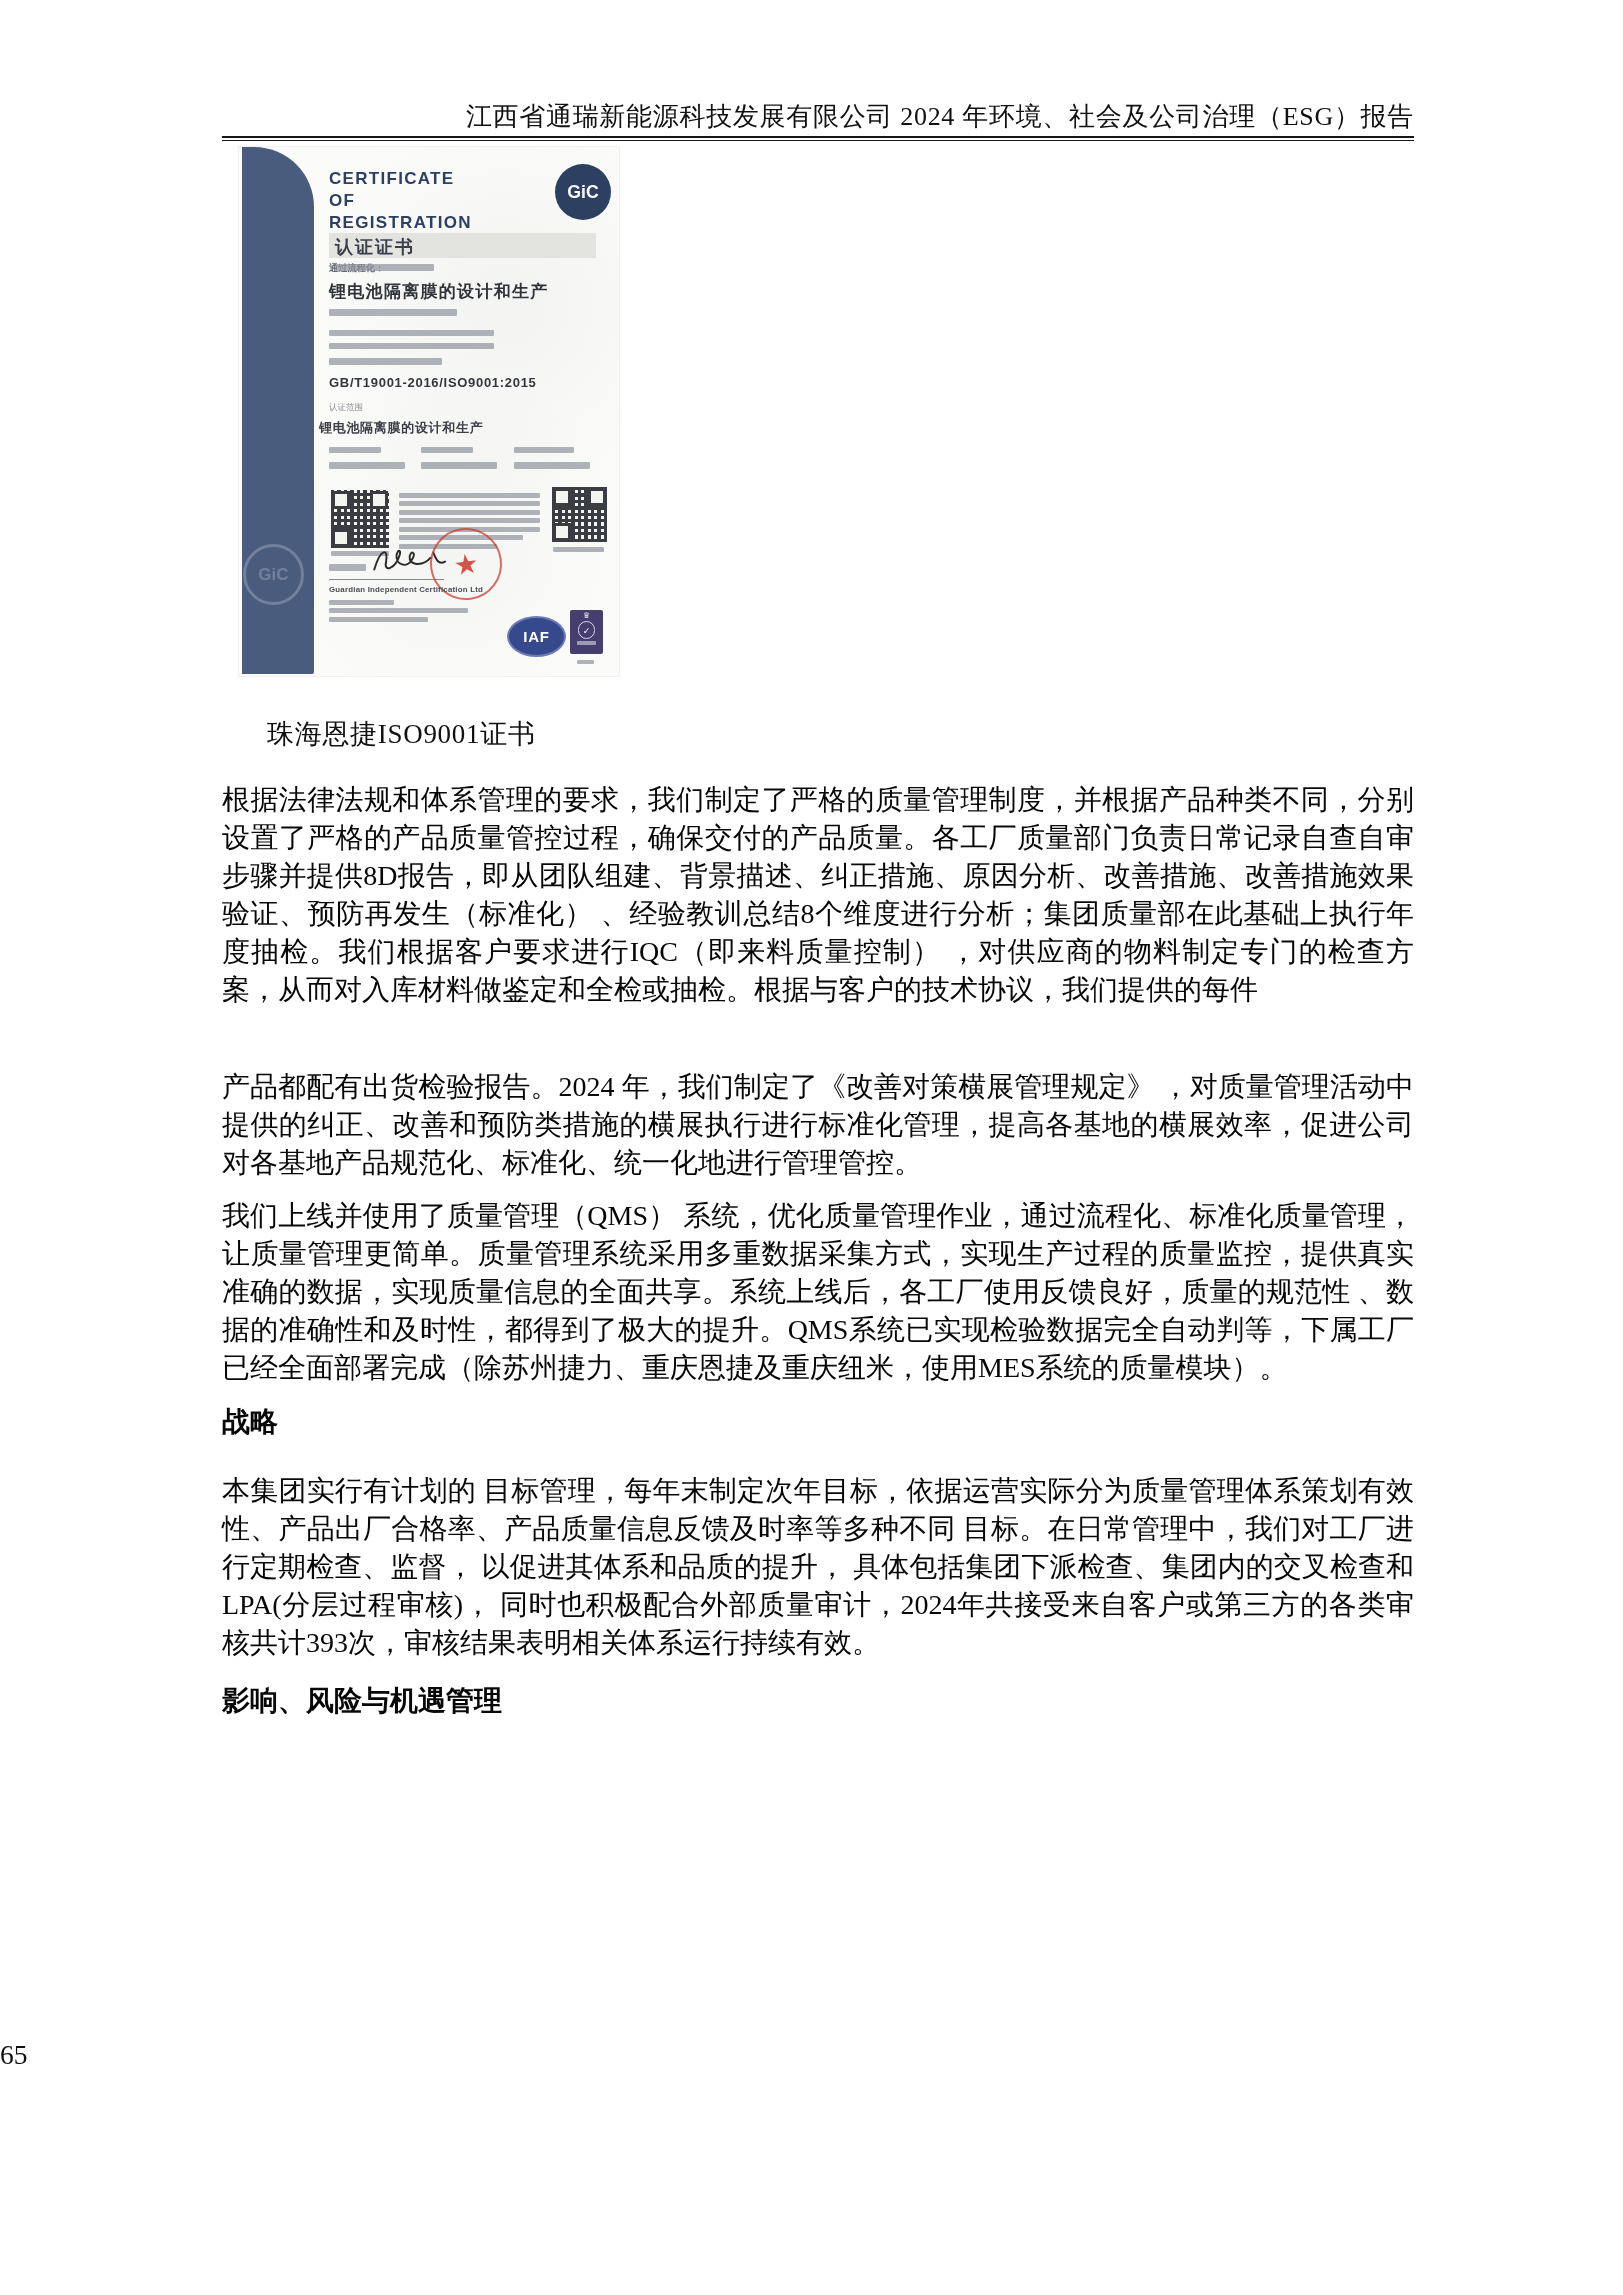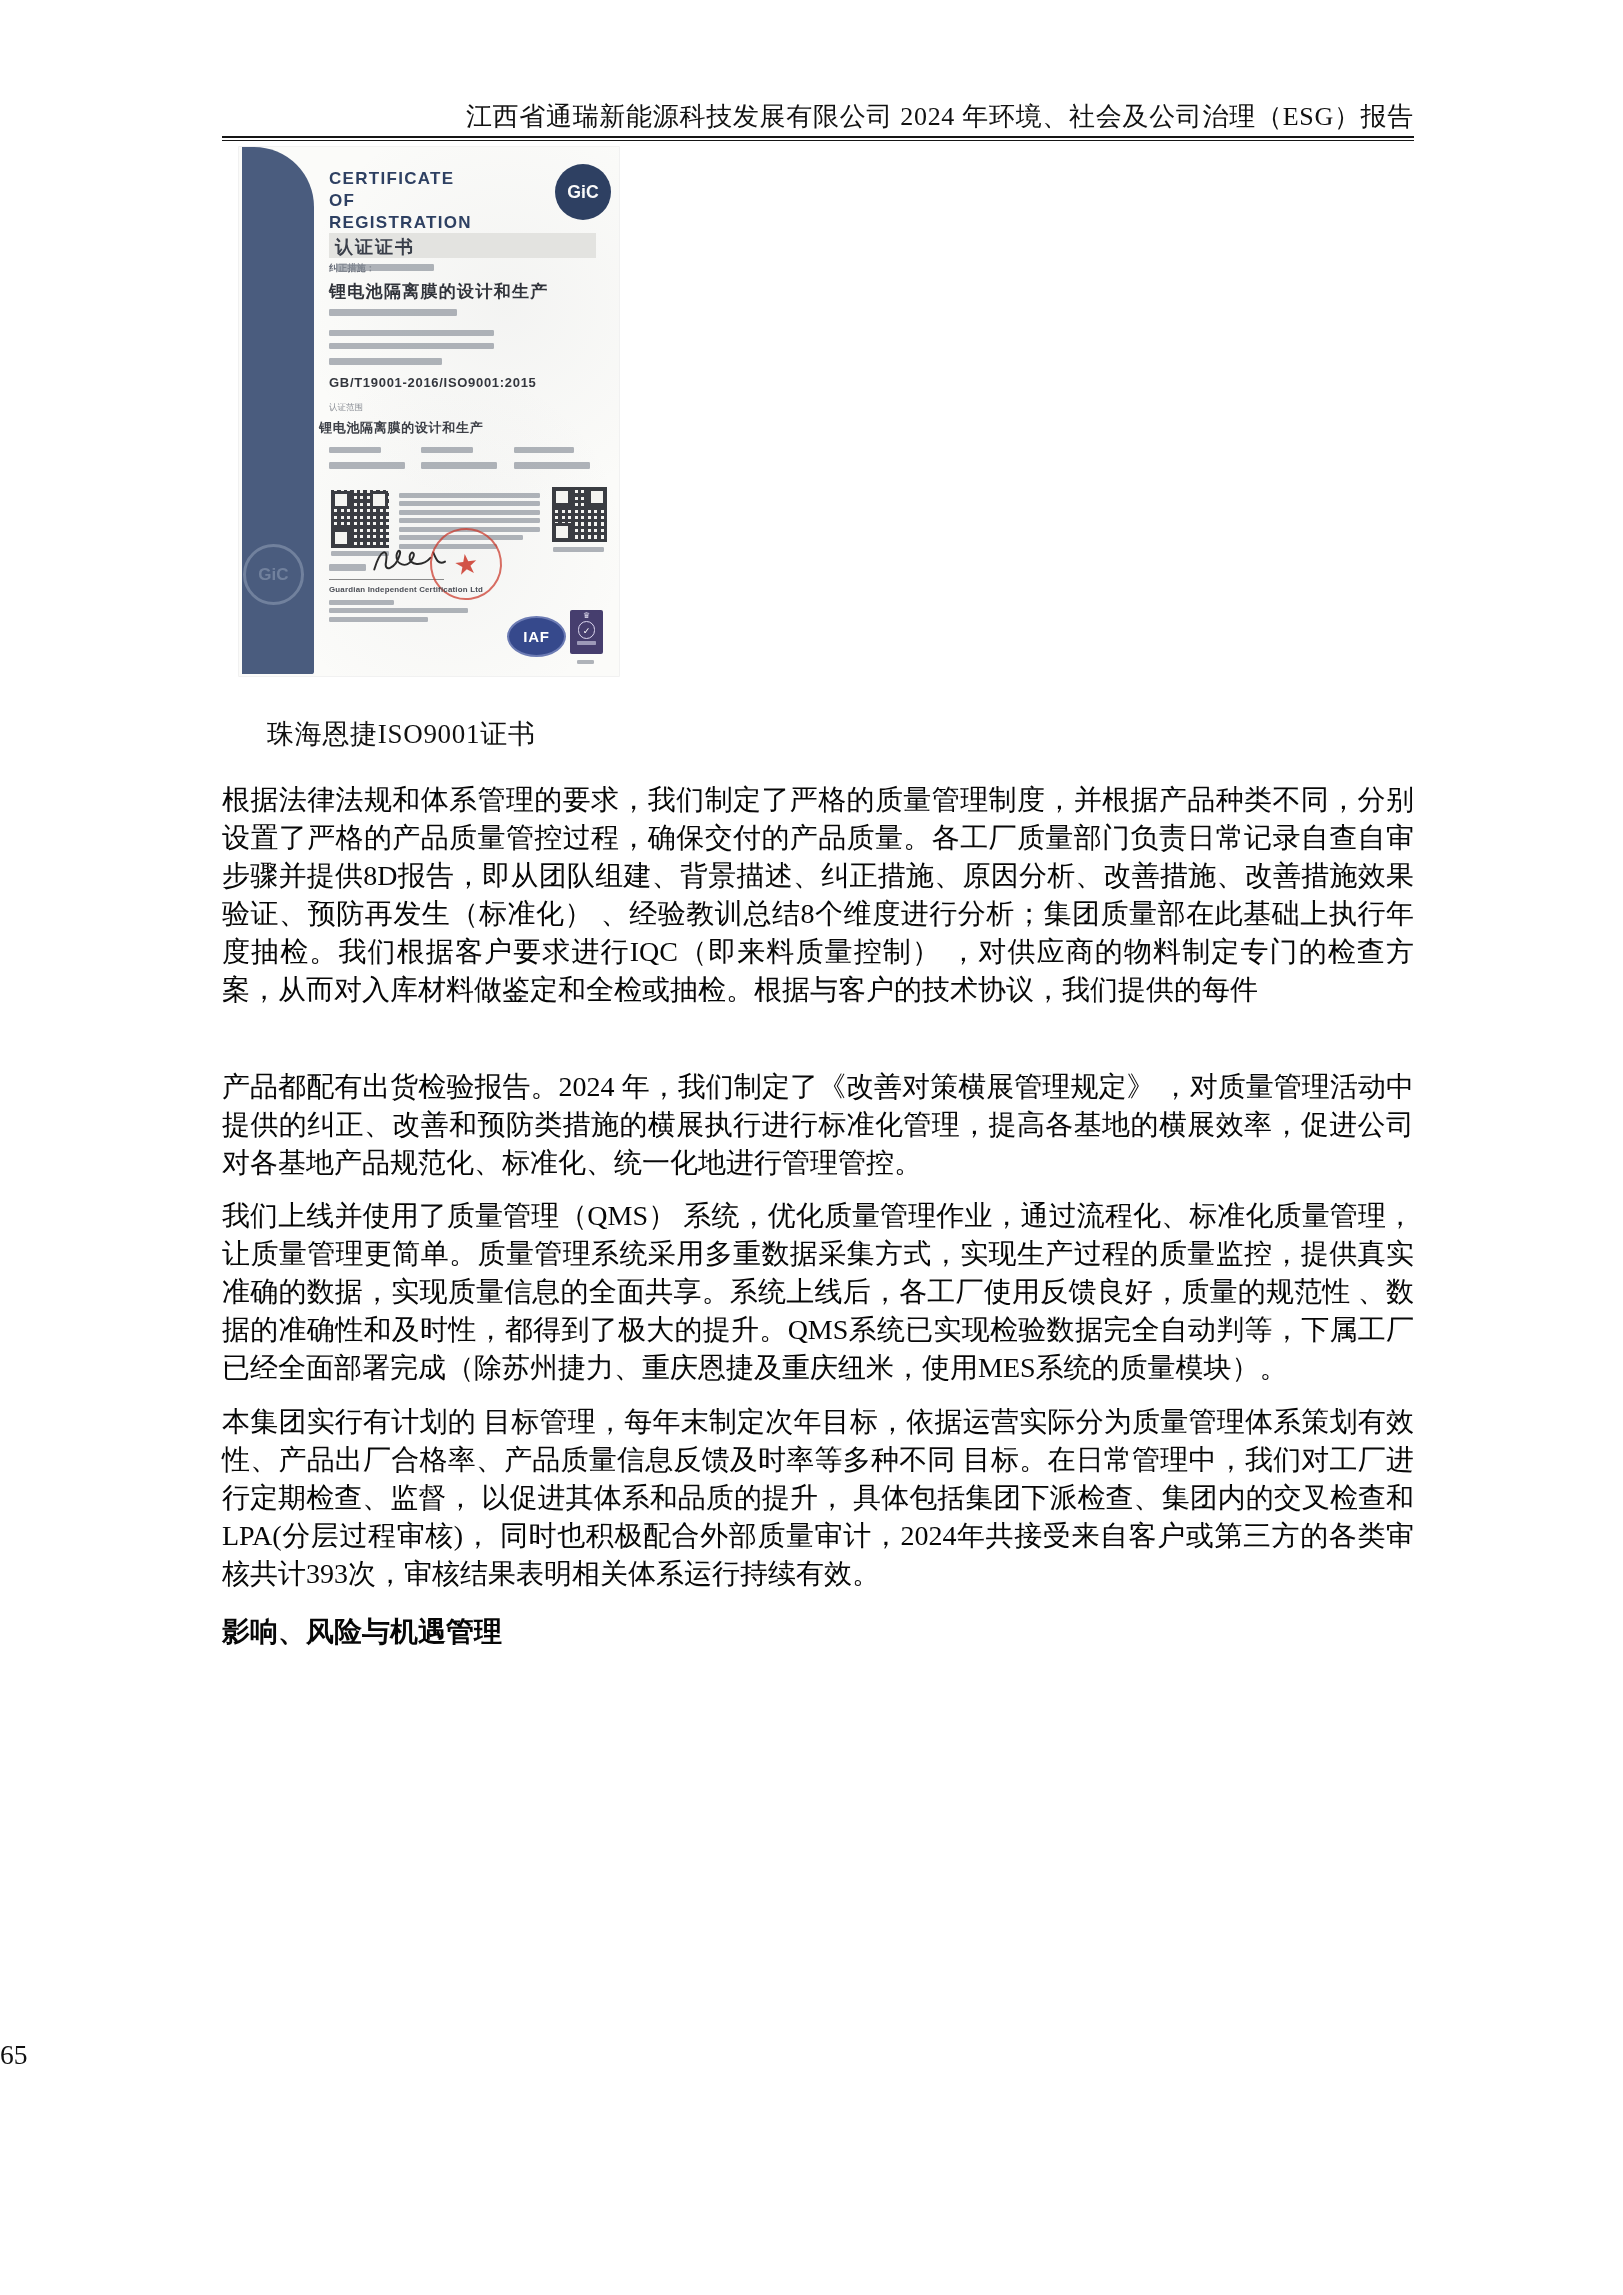--- a/index.html
+++ b/index.html
@@ -131,21 +131,21 @@
 
     <div class="gic-logo">
       <span>GiC</span>
       <small>····</small>
     </div>
 
     <div class="cn-bar"></div>
     <div class="cn-title">认证证书</div>
 
     <div class="certno">
-      <span>纠正措施：</span><span class="bl" style="width:98px;height:6.5px;"></span>
+      <span>通过流程化：</span><span class="bl" style="width:98px;height:6.5px;"></span>
     </div>
 
     <div class="company">锂电池隔离膜的设计和生产</div>
 
     <div class="bl" style="left:90px;top:162px;width:128px;height:6.5px;"></div>
     <div class="bl" style="left:90px;top:183px;width:165px;height:5.9px;"></div>
     <div class="bl" style="left:90px;top:196px;width:165px;height:5.9px;"></div>
     <div class="bl" style="left:90px;top:211px;width:113px;height:6.5px;"></div>
 
     <div class="std">GB/T19001-2016/ISO9001:2015</div>
@@ -200,19 +200,20 @@
     <div class="bl" style="left:338px;top:513px;width:17px;height:3.9px;"></div>
   </figure>
 
   <div class="caption">珠海恩捷ISO9001证书</div>
 
   <main class="content">
     <p>根据法律法规和体系管理的要求，我们制定了严格的质量管理制度，并根据产品种类不同，分别设置了严格的产品质量管控过程，确保交付的产品质量。各工厂质量部门负责日常记录自查自审步骤并提供8D报告，即从团队组建、背景描述、纠正措施、原因分析、改善措施、改善措施效果验证、预防再发生（标准化） 、经验教训总结8个维度进行分析；集团质量部在此基础上执行年度抽检。我们根据客户要求进行IQC（即来料质量控制） ，对供应商的物料制定专门的检查方案，从而对入库材料做鉴定和全检或抽检。根据与客户的技术协议，我们提供的每件</p>
     <div class="pbreak-gap"></div>
     <p>产品都配有出货检验报告。2024 年，我们制定了《改善对策横展管理规定》 ，对质量管理活动中提供的纠正、改善和预防类措施的横展执行进行标准化管理，提高各基地的横展效率，促进公司对各基地产品规范化、标准化、统一化地进行管理管控。</p>
     <p>我们上线并使用了质量管理（QMS） 系统，优化质量管理作业，通过流程化、标准化质量管理， 让质量管理更简单。质量管理系统采用多重数据采集方式，实现生产过程的质量监控，提供真实准确的数据，实现质量信息的全面共享。系统上线后，各工厂使用反馈良好，质量的规范性 、数据的准确性和及时性，都得到了极大的提升。QMS系统已实现检验数据完全自动判等，下属工厂已经全面部署完成（除苏州捷力、重庆恩捷及重庆纽米，使用MES系统的质量模块）。</p>
+    <h2>战略</h2>
     <p>本集团实行有计划的 目标管理，每年末制定次年目标，依据运营实际分为质量管理体系策划有效性、产品出厂合格率、产品质量信息反馈及时率等多种不同 目标。在日常管理中，我们对工厂进行定期检查、监督， 以促进其体系和品质的提升， 具体包括集团下派检查、集团内的交叉检查和LPA(分层过程审核)， 同时也积极配合外部质量审计，2024年共接受来自客户或第三方的各类审核共计393次，审核结果表明相关体系运行持续有效。</p>
     <h2 class="tight">影响、风险与机遇管理</h2>
   </main>
 
   <div class="page-number">65</div>
 </div>
 
 
 </body></html>

